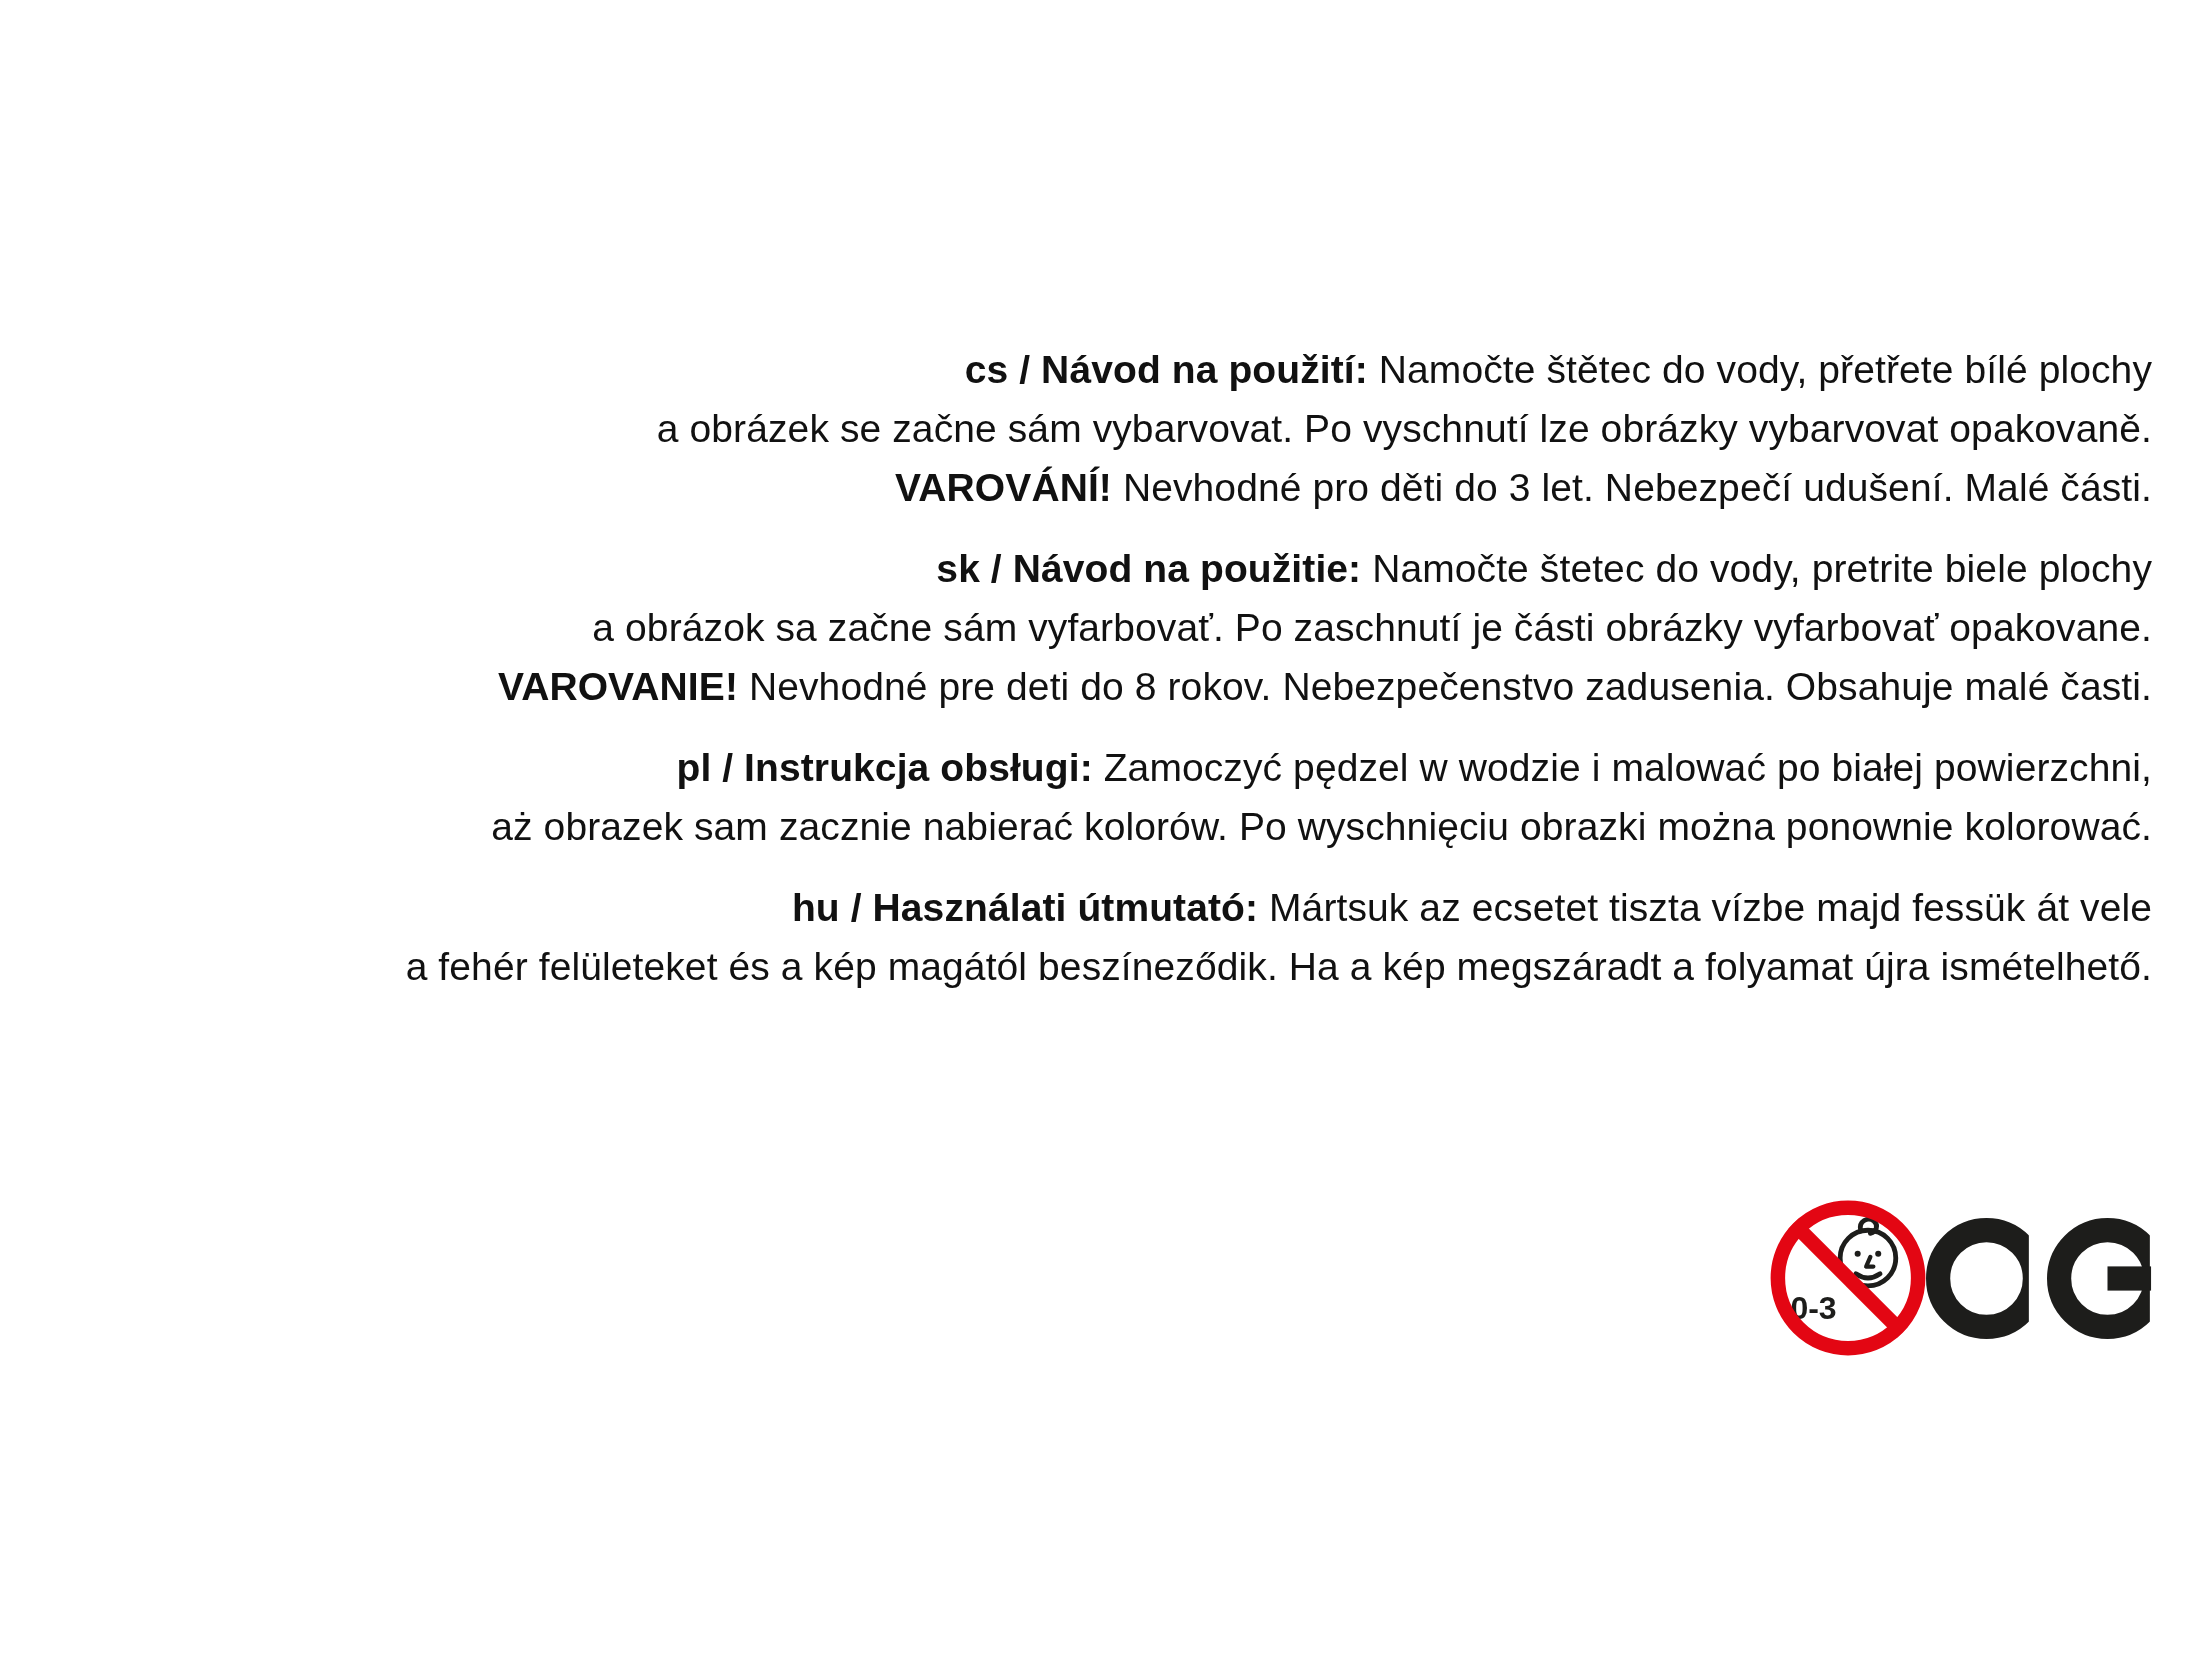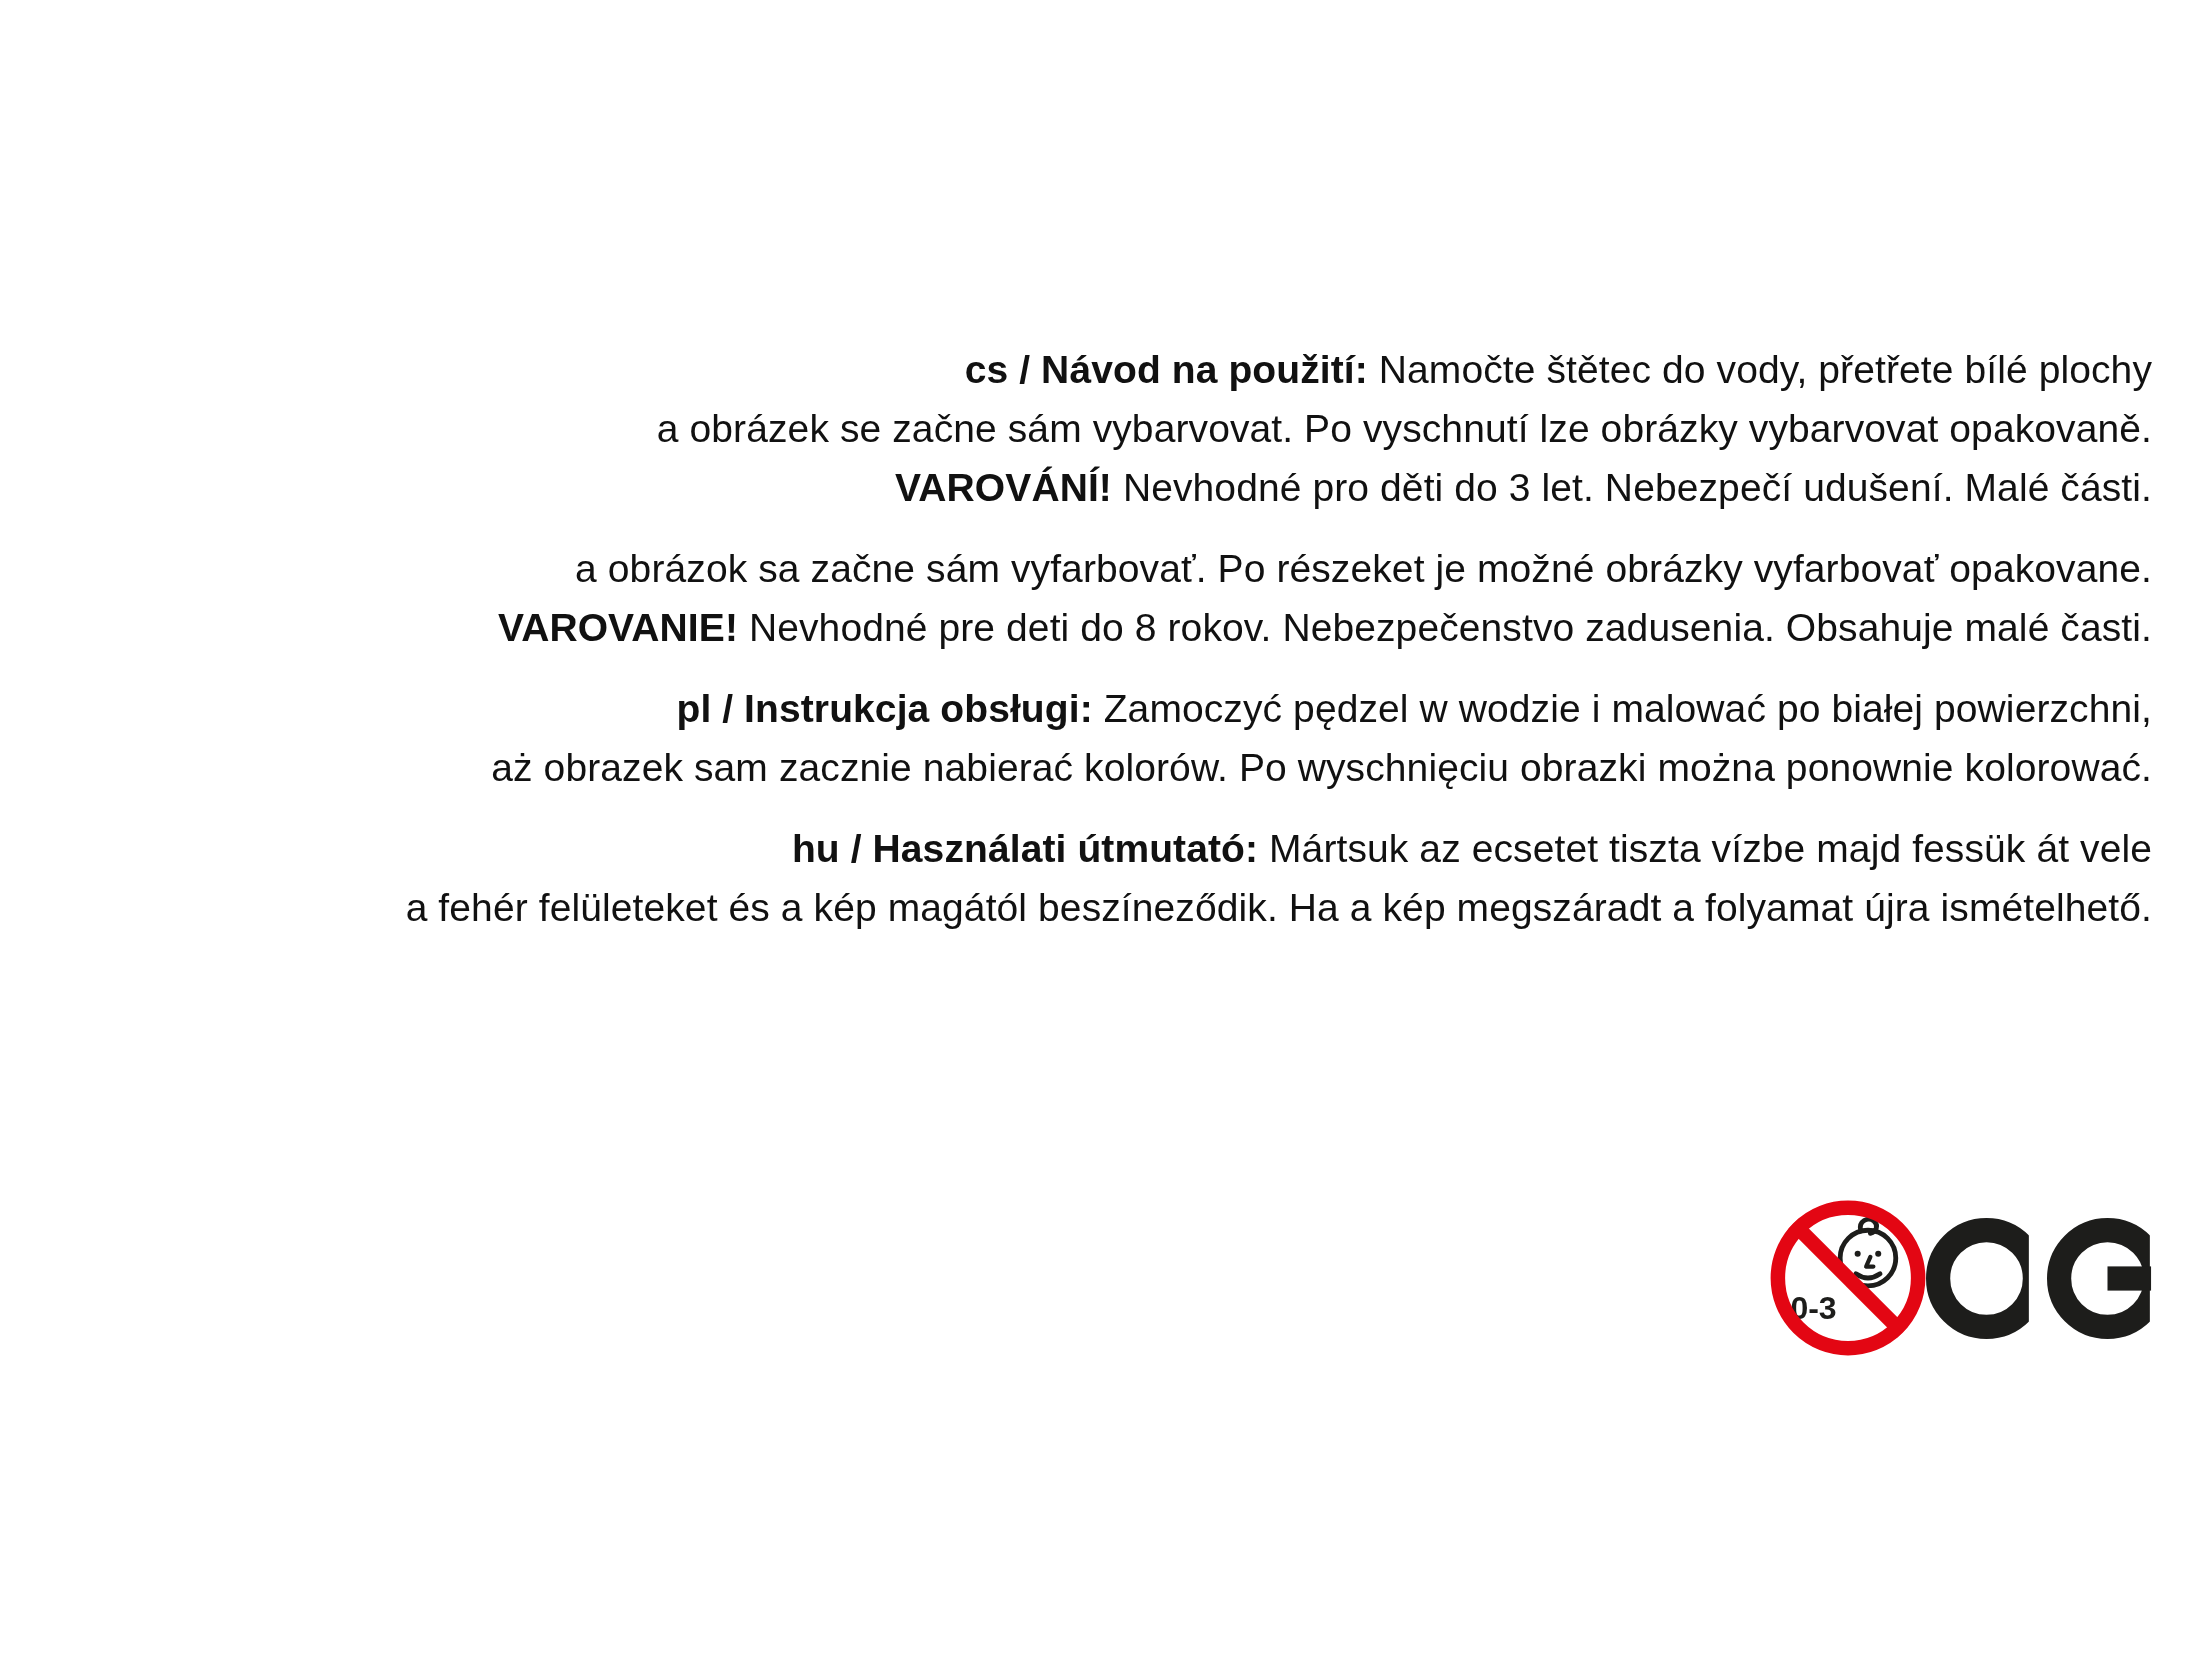--- a/index.html
+++ b/index.html
@@ -49,21 +49,22 @@
 
   <div class="text-area">
 
     <p class="block">
       <span class="line"><b>cs / Návod na použití:</b><span> Namočte štětec do vody, přetřete bílé plochy</span></span>
       <span class="line">a obrázek se začne sám vybarvovat. Po vyschnutí lze obrázky vybarvovat opakovaně.</span>
       <span class="line"><b>VAROVÁNÍ!</b><span> Nevhodné pro děti do 3 let. Nebezpečí udušení. Malé části.</span></span>
     </p>
 
     <p class="block">
-      <span class="line">a obrázok sa začne sám vyfarbovať. Po részeket je možné obrázky vyfarbovať opakovane.</span>
+      <span class="line"><b>sk / Návod na použitie:</b><span> Namočte štetec do vody, pretrite biele plochy</span></span>
+      <span class="line">a obrázok sa začne sám vyfarbovať. Po zaschnutí je části obrázky vyfarbovať opakovane.</span>
       <span class="line"><b>VAROVANIE!</b><span> Nevhodné pre deti do 8 rokov. Nebezpečenstvo zadusenia. Obsahuje malé časti.</span></span>
     </p>
 
     <p class="block">
       <span class="line"><b>pl / Instrukcja obsługi:</b><span> Zamoczyć pędzel w wodzie i malować po białej powierzchni,</span></span>
       <span class="line">aż obrazek sam zacznie nabierać kolorów. Po wyschnięciu obrazki można ponownie kolorować.</span>
     </p>
 
     <p class="block">
       <span class="line"><b>hu / Használati útmutató:</b><span> Mártsuk az ecsetet tiszta vízbe majd fessük át vele</span></span>

